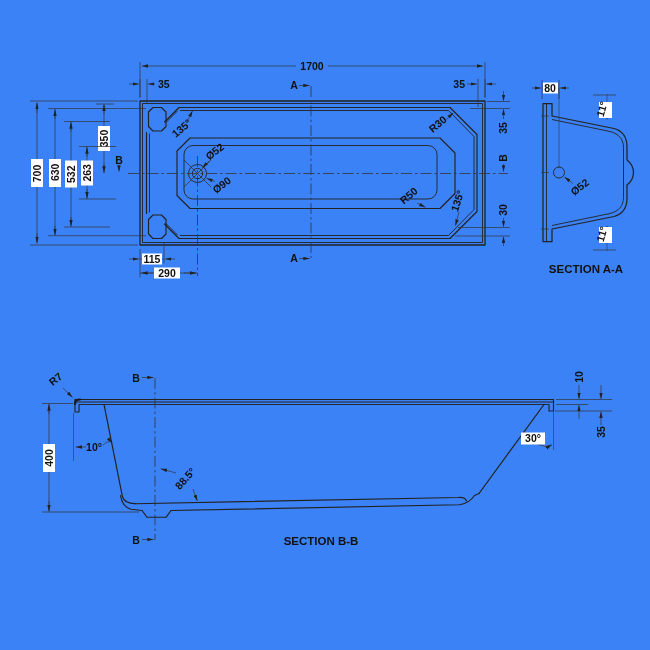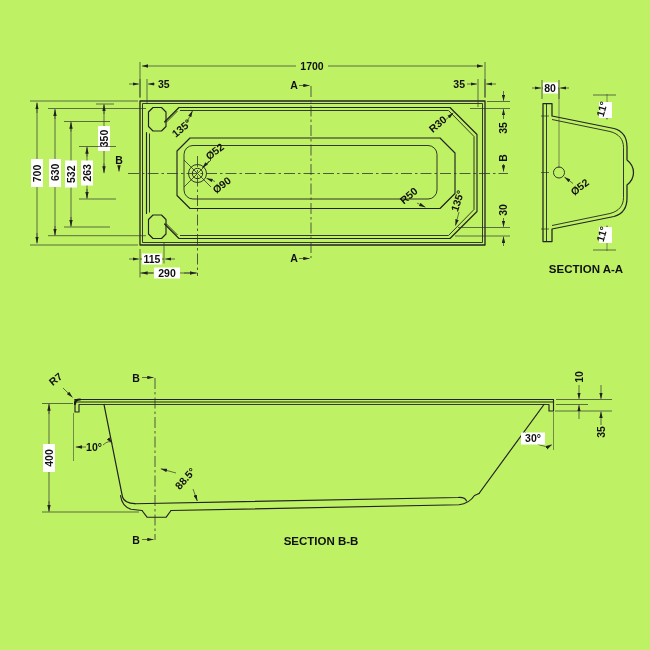--- a/index.html
+++ b/index.html
@@ -1,16 +1,16 @@
 <!DOCTYPE html>
 <html><head>
 <meta charset="utf-8">
 <style>
   html,body{margin:0;padding:0;background:#fff;}
-  .stage{width:650px;height:650px;background:#bef264;position:relative;font-family:"Liberation Sans",sans-serif;}
+  .stage{width:650px;height:650px;background:#3b82f6;position:relative;font-family:"Liberation Sans",sans-serif;}
   svg{display:block;}
   .ln{stroke:#222;fill:none;stroke-width:1.15;stroke-linejoin:round;stroke-linecap:round;}
   .ln2{stroke:#222;fill:none;stroke-width:0.9;stroke-linejoin:round;}
   .thk{stroke:#1a1a1a;fill:none;stroke-width:2.2;stroke-linecap:round;}
   .thin{stroke:#333;fill:none;stroke-width:0.7;}
   .xln{stroke:#333;fill:none;stroke-width:0.8;}
   .cl{stroke:#333;fill:none;stroke-width:0.8;stroke-dasharray:11 3 2.5 3;}
   .bg{fill:#fff;stroke:none;}
   text{font-family:"Liberation Sans",sans-serif;font-weight:bold;font-size:10.5px;fill:#111;}
   text.title{font-size:11.5px;}

